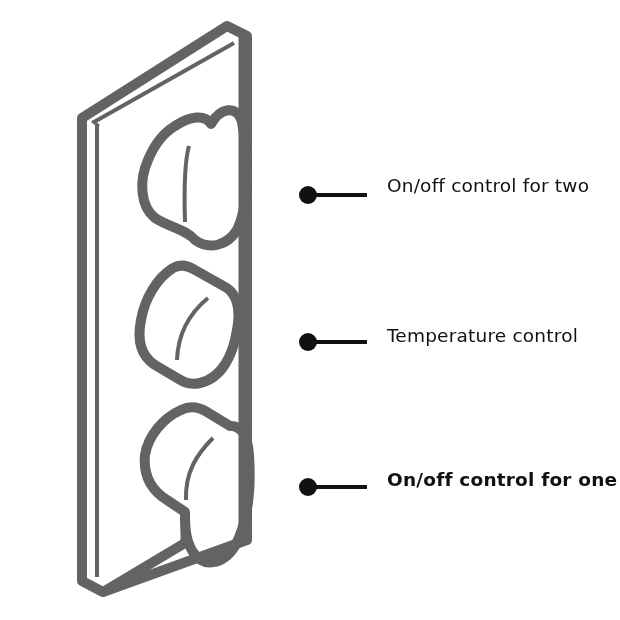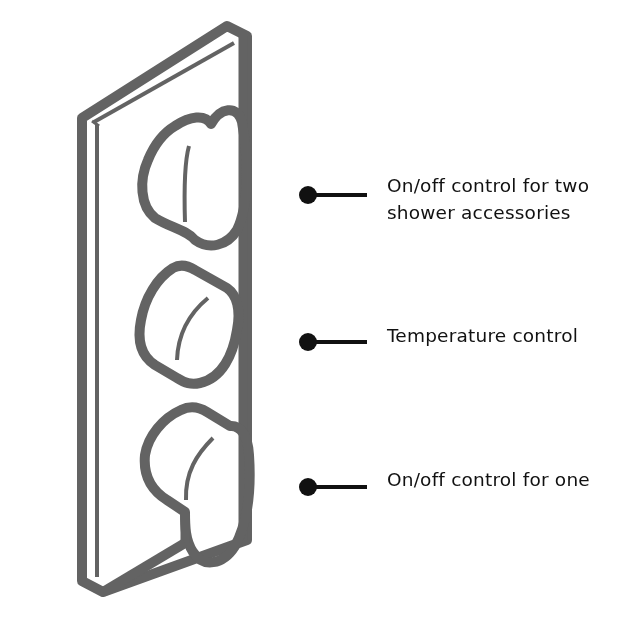--- a/index.html
+++ b/index.html
@@ -44,32 +44,31 @@
       <path d="M170,512 L170,543" stroke-width="9"></path>
       <path d="M170,543 L88,592" stroke-width="10"></path>
     </g>
   </svg>
 
   <div class="callout" style="top:184px;">
     <span class="bullet" style="top:2px;"></span>
     <span class="leader" style="top:9px;"></span>
     <span class="label" style="top:-12px;">
       <span>On/off control for two</span><br>
-      <span>shower accessories</span>
     </span>
   </div>
 
   <div class="callout" style="top:331px;">
     <span class="bullet" style="top:2px;"></span>
     <span class="leader" style="top:9px;"></span>
     <span class="label" style="top:-9px;">
       <span>Temperature control</span>
     </span>
   </div>
 
   <div class="callout" style="top:476px;">
     <span class="bullet" style="top:2px;"></span>
     <span class="leader" style="top:9px;"></span>
-    <span class="label" style="top:-10px;">
+    <span class="label" style="top:-10px;font-weight:bold;">
       <span>On/off control for one</span><br>
     </span>
   </div>
 </div>
 
 </body></html>

